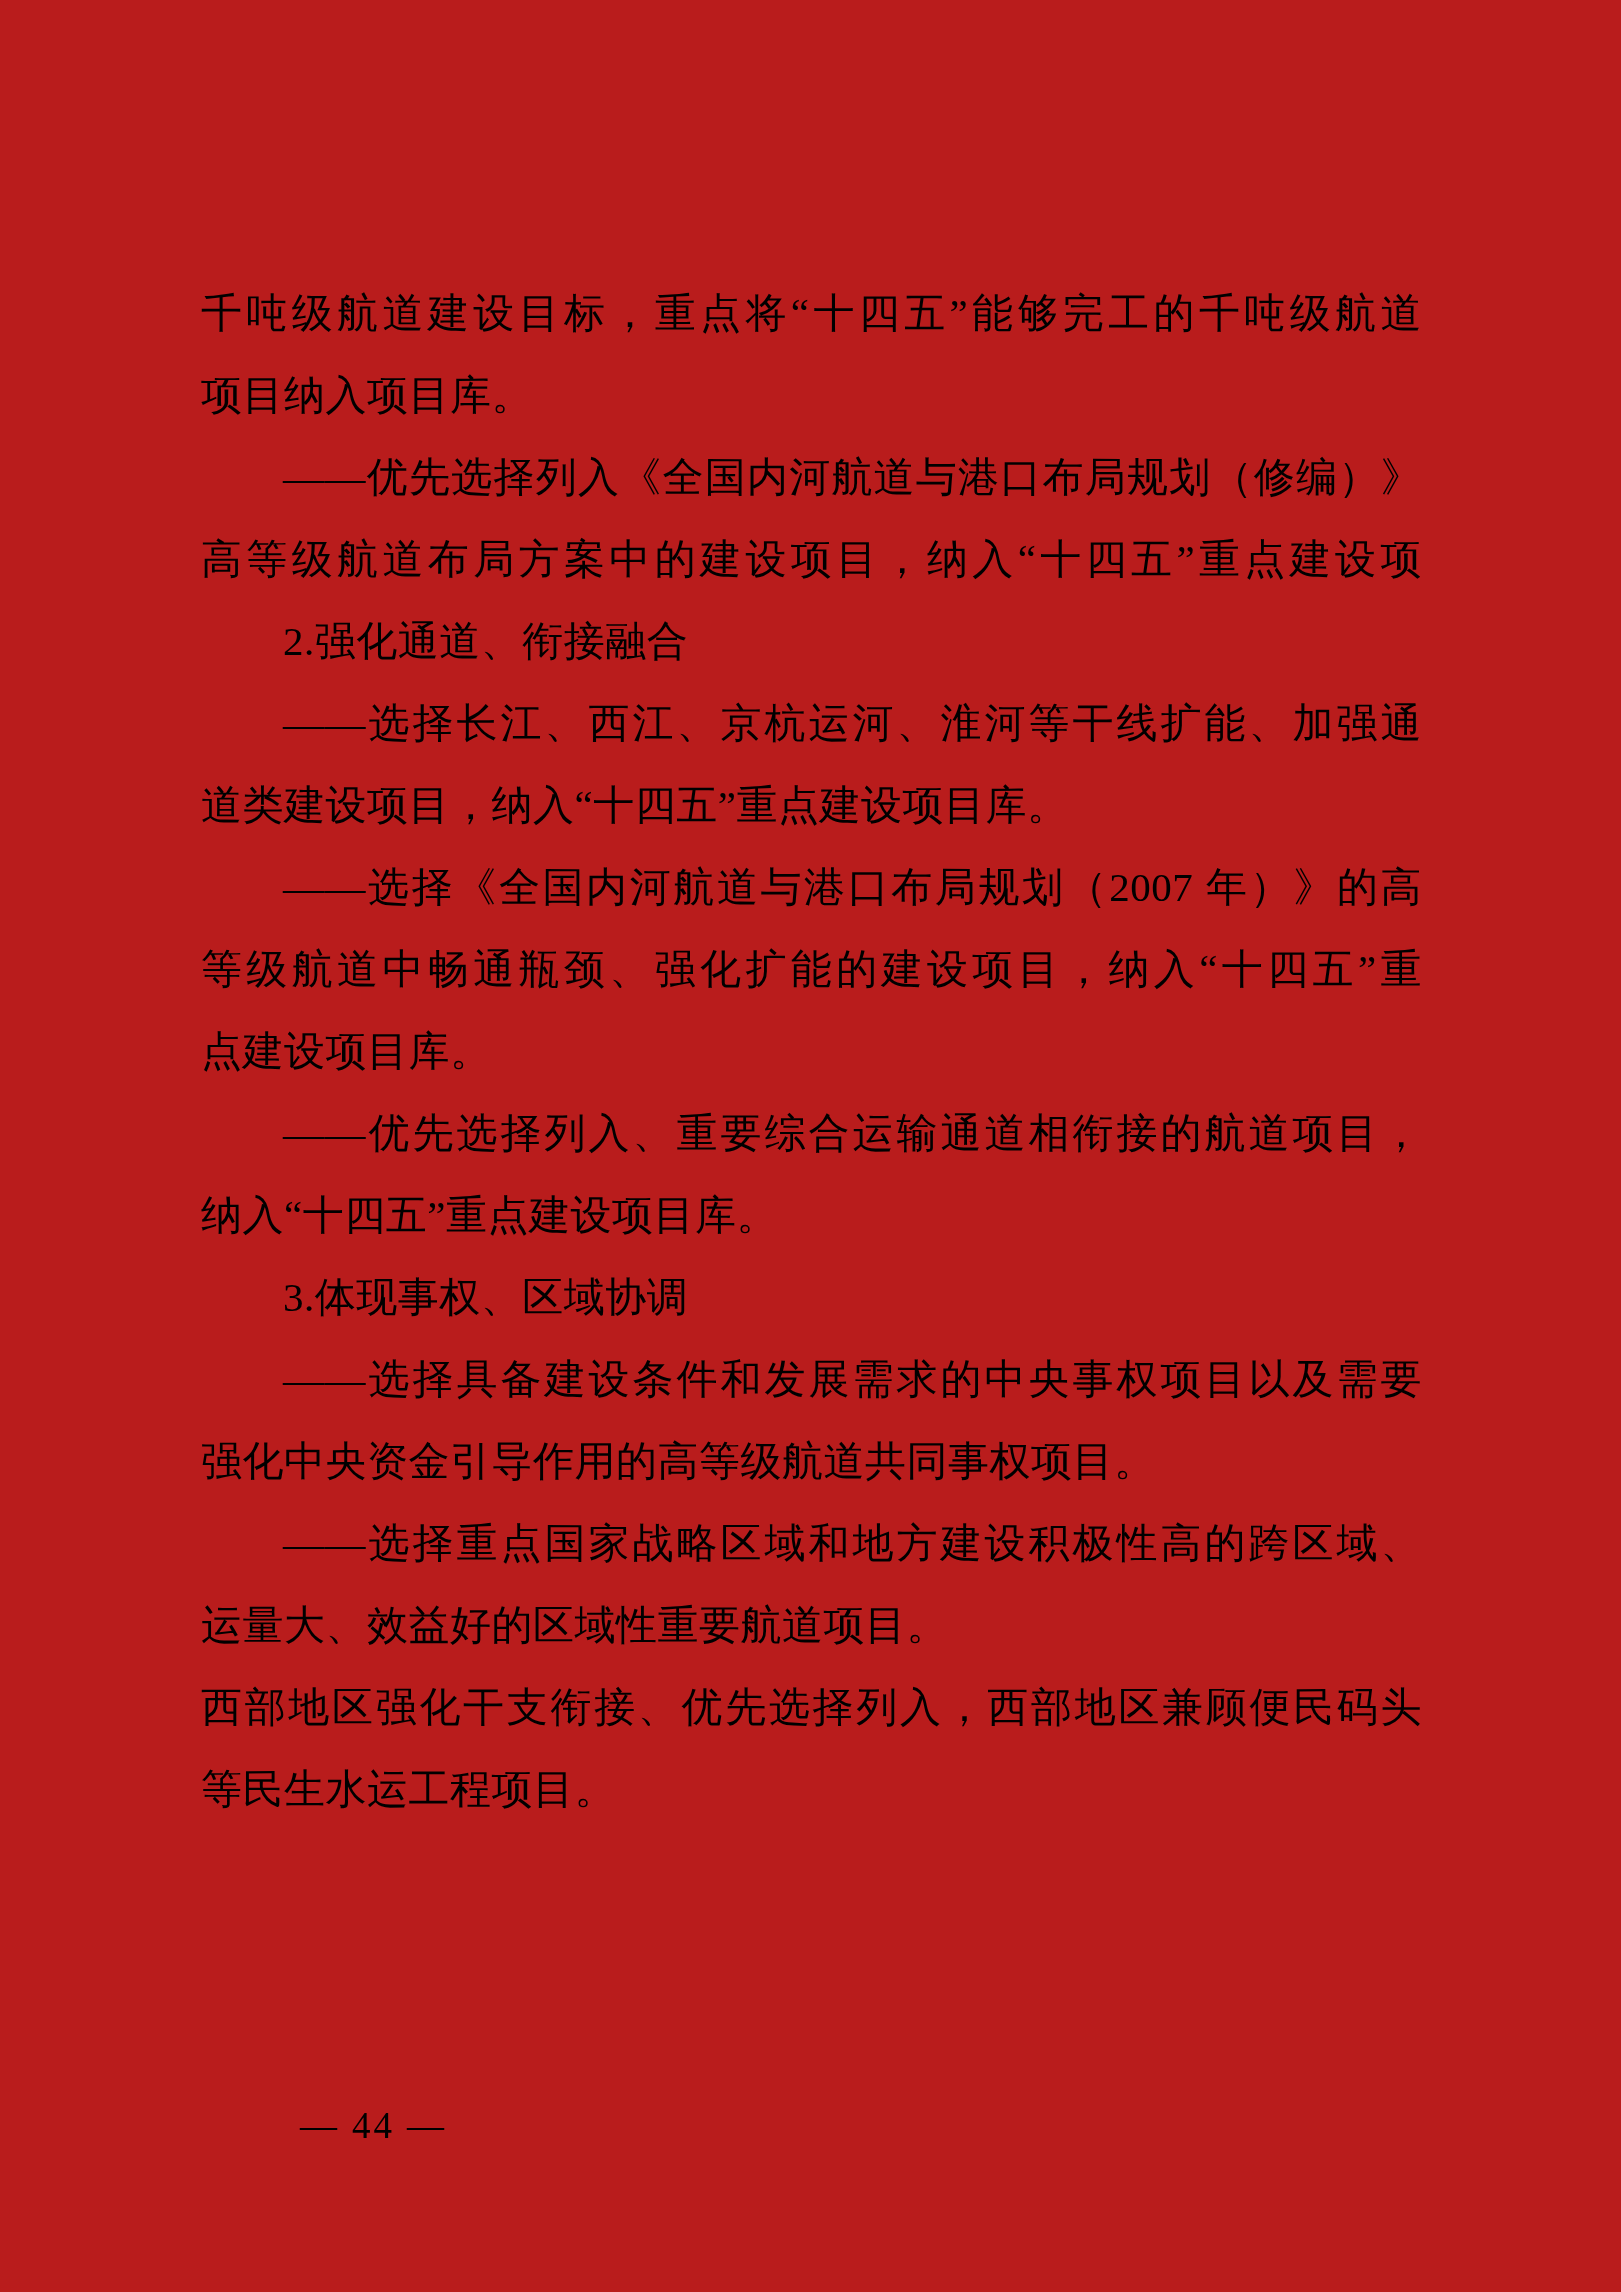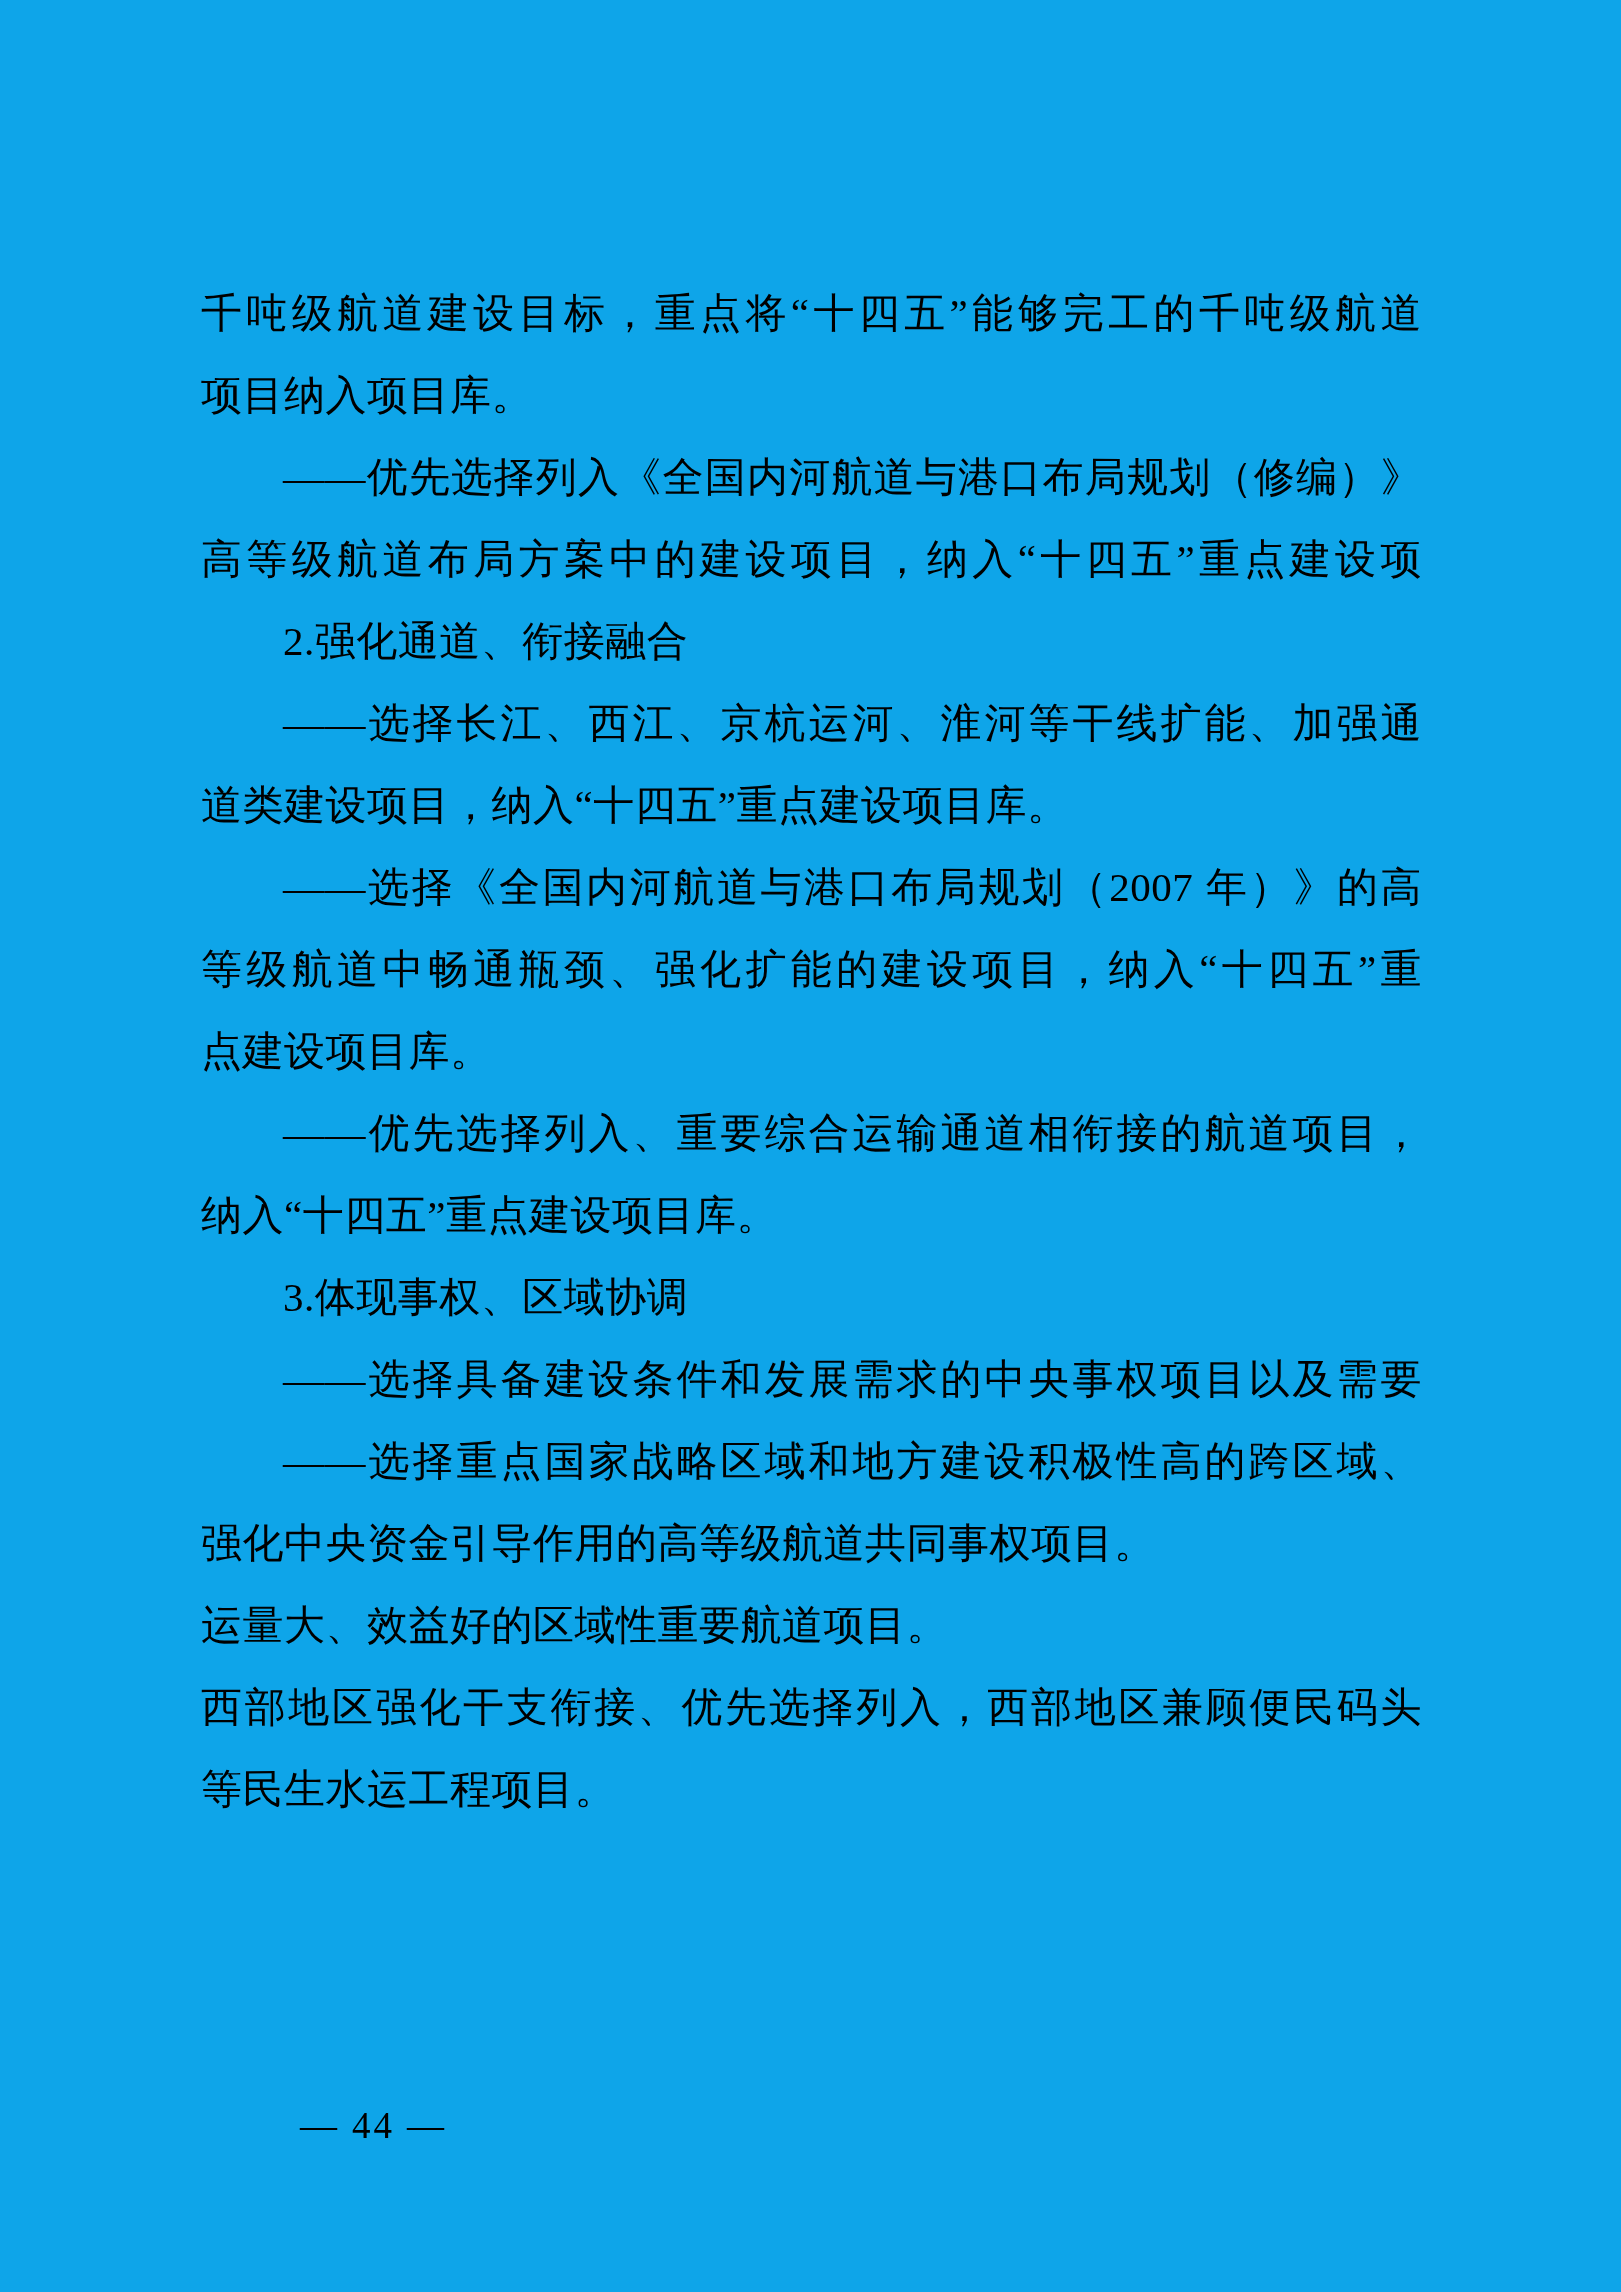--- a/index.html
+++ b/index.html
@@ -4,21 +4,21 @@
 <style>
   html, body {
     margin: 0;
     padding: 0;
     background: #e8e8e8;
   }
   .page {
     position: relative;
     width: 1621px;
     height: 2293px;
-    background: #0ea5e9;
+    background: #b91c1c;
     font-family: "Liberation Serif", "DejaVu Serif", serif;
     color: #000000;
     overflow: hidden;
   }
   .text-block {
     position: absolute;
     left: 201px;
     top: 272px;
     width: 1221px;
   }
@@ -61,21 +61,21 @@
       <div class="line indent">2.强化通道、衔接融合</div>
       <div class="line indent fill">——选择长江、西江、京杭运河、淮河等干线扩能、加强通</div>
       <div class="line">道类建设项目，纳入“十四五”重点建设项目库。</div>
       <div class="line indent fill">——选择《全国内河航道与港口布局规划（2007 年）》的高</div>
       <div class="line fill">等级航道中畅通瓶颈、强化扩能的建设项目，纳入“十四五”重</div>
       <div class="line">点建设项目库。</div>
       <div class="line indent fill">——优先选择列入、重要综合运输通道相衔接的航道项目，</div>
       <div class="line">纳入“十四五”重点建设项目库。</div>
       <div class="line indent">3.体现事权、区域协调</div>
       <div class="line indent fill">——选择具备建设条件和发展需求的中央事权项目以及需要</div>
+      <div class="line">强化中央资金引导作用的高等级航道共同事权项目。</div>
       <div class="line indent fill">——选择重点国家战略区域和地方建设积极性高的跨区域、</div>
-      <div class="line">强化中央资金引导作用的高等级航道共同事权项目。</div>
       <div class="line">运量大、效益好的区域性重要航道项目。</div>
       <div class="line fill">西部地区强化干支衔接、优先选择列入，西部地区兼顾便民码头</div>
       <div class="line">等民生水运工程项目。</div>
     </div>
   <div class="page-number">— 44 —</div>
 </div>
 
 
 </body></html>

